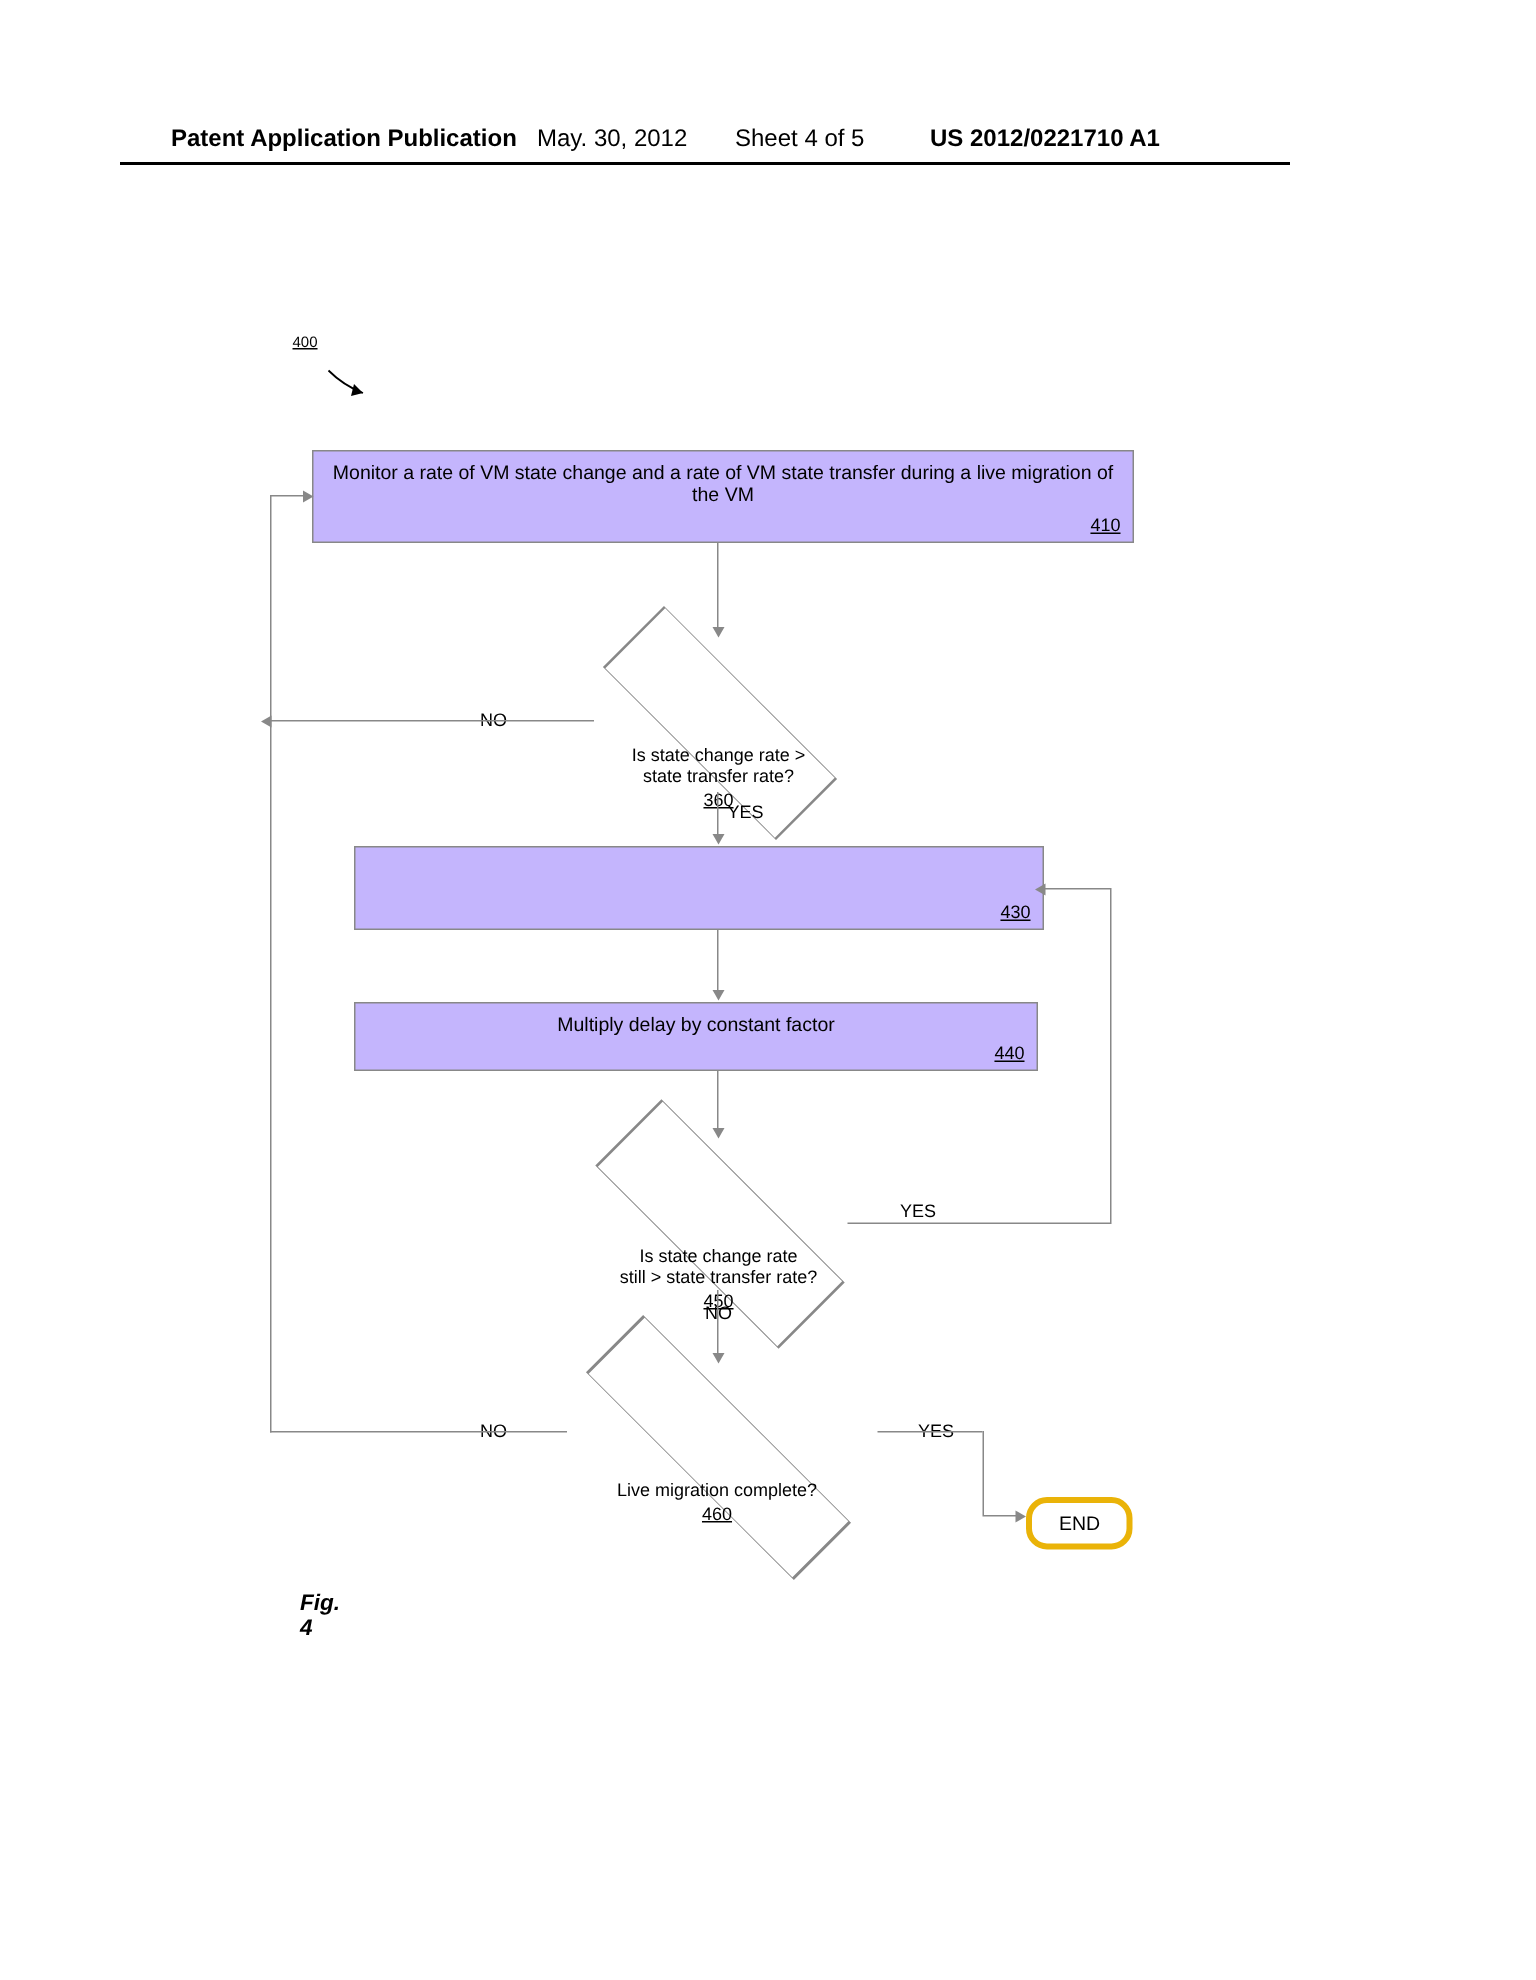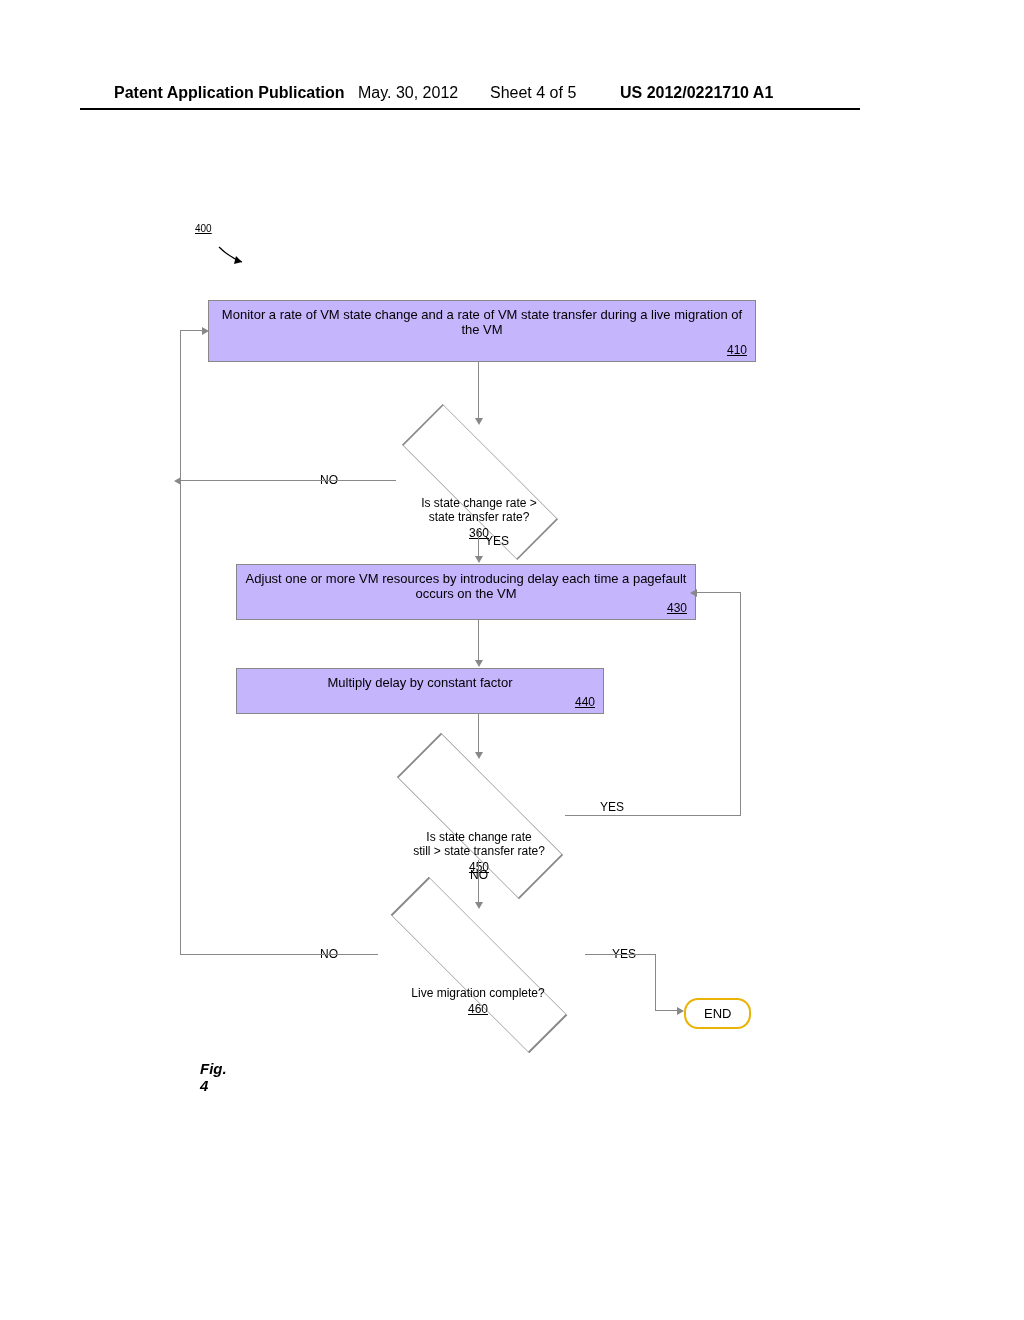--- a/index.html
+++ b/index.html
@@ -90,21 +90,21 @@
   }
   .box-430 {
     left: 236px;
     top: 564px;
     width: 460px;
     height: 56px;
   }
   .box-440 {
     left: 236px;
     top: 668px;
-    width: 368px;
+    width: 456px;
     height: 46px;
   }
 
   .diamond {
     position: absolute;
     transform: rotate(45deg);
     border: 1px solid #888;
     background: #fff;
   }
   .diamond-content {
@@ -145,21 +145,21 @@
     border-right: 7px solid #888;
   }
   .arrow-right {
     border-top: 4px solid transparent;
     border-bottom: 4px solid transparent;
     border-left: 7px solid #888;
   }
 
   .end-box {
     position: absolute;
-    border: 2px solid #eab308;
+    border: 4px solid #eab308;
     border-radius: 14px;
     text-align: center;
     font-size: 13px;
     padding: 6px 18px;
   }
 
   .fig-label {
     position: absolute;
     left: 200px;
     top: 1060px;
@@ -206,21 +206,20 @@
 
   <div class="arrow-line" style="left:180px; top:480px; width:216px; height:1px;"></div>
   <div class="arrow-head arrow-left" style="left:174px; top:476.5px;"></div>
 
   <div class="label" style="left:485px; top:534px;">YES</div>
 
   <div class="arrow-line" style="left:478px; top:528px; width:1px; height:30px;"></div>
   <div class="arrow-head arrow-down" style="left:474.5px; top:556px;"></div>
 
   <div class="box box-430">
-    <span>Adjust one or more VM resources by introducing delay each time a pagefault occurs on the VM</span>
     <span class="ref">430</span>
   </div>
 
   <div class="arrow-line" style="left:478px; top:620px; width:1px; height:42px;"></div>
   <div class="arrow-head arrow-down" style="left:474.5px; top:660px;"></div>
 
   <div class="box box-440">
     <span>Multiply delay by constant factor</span>
     <span class="ref">440</span>
   </div>

